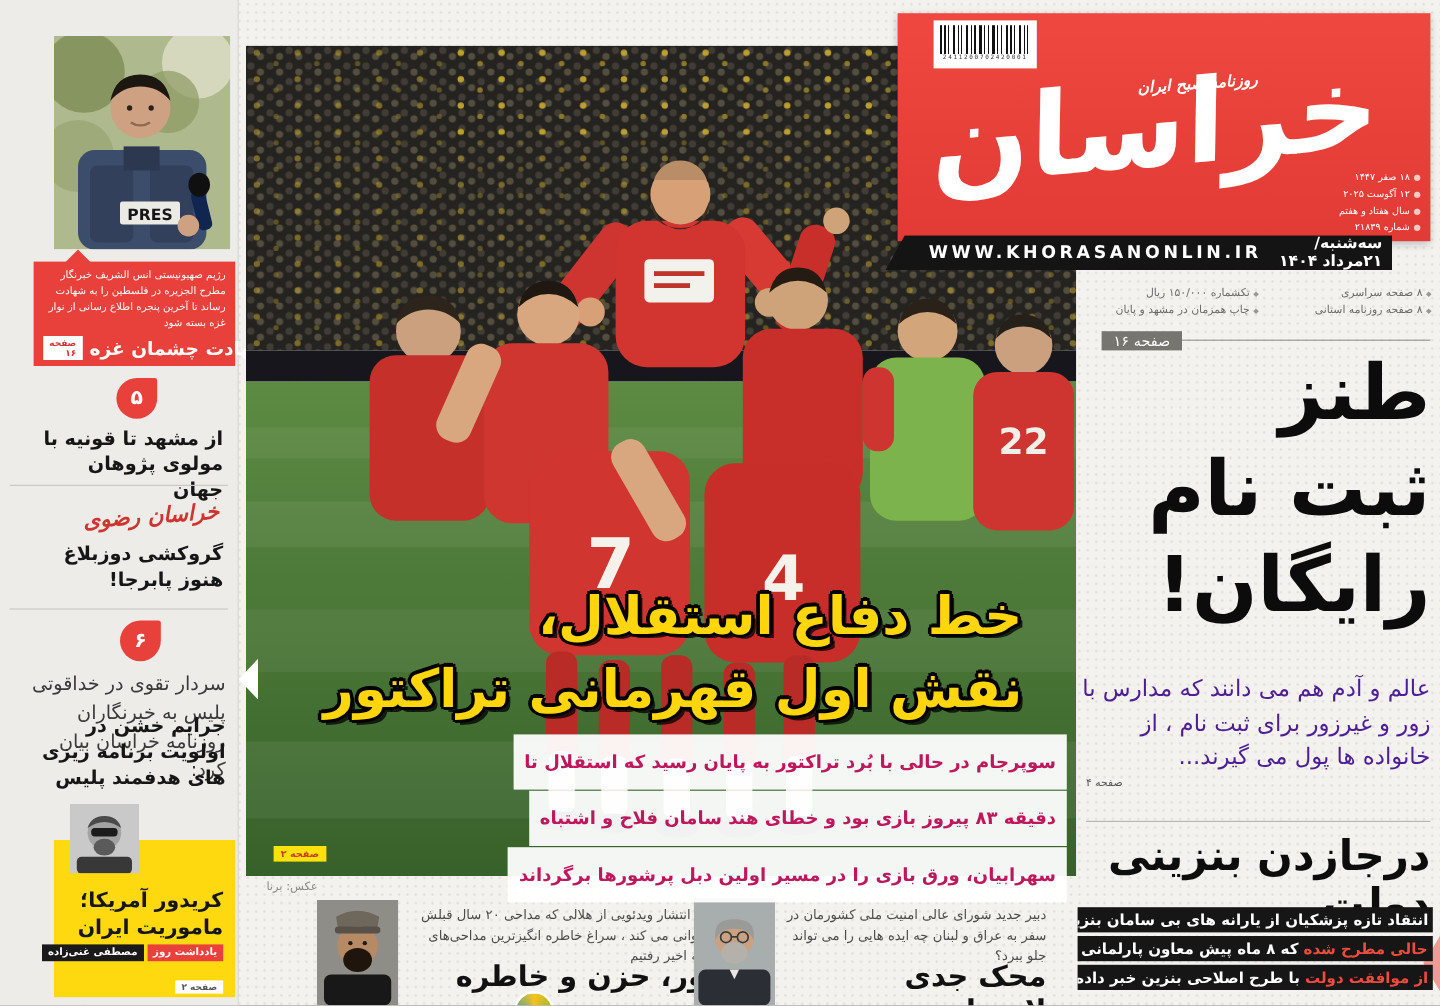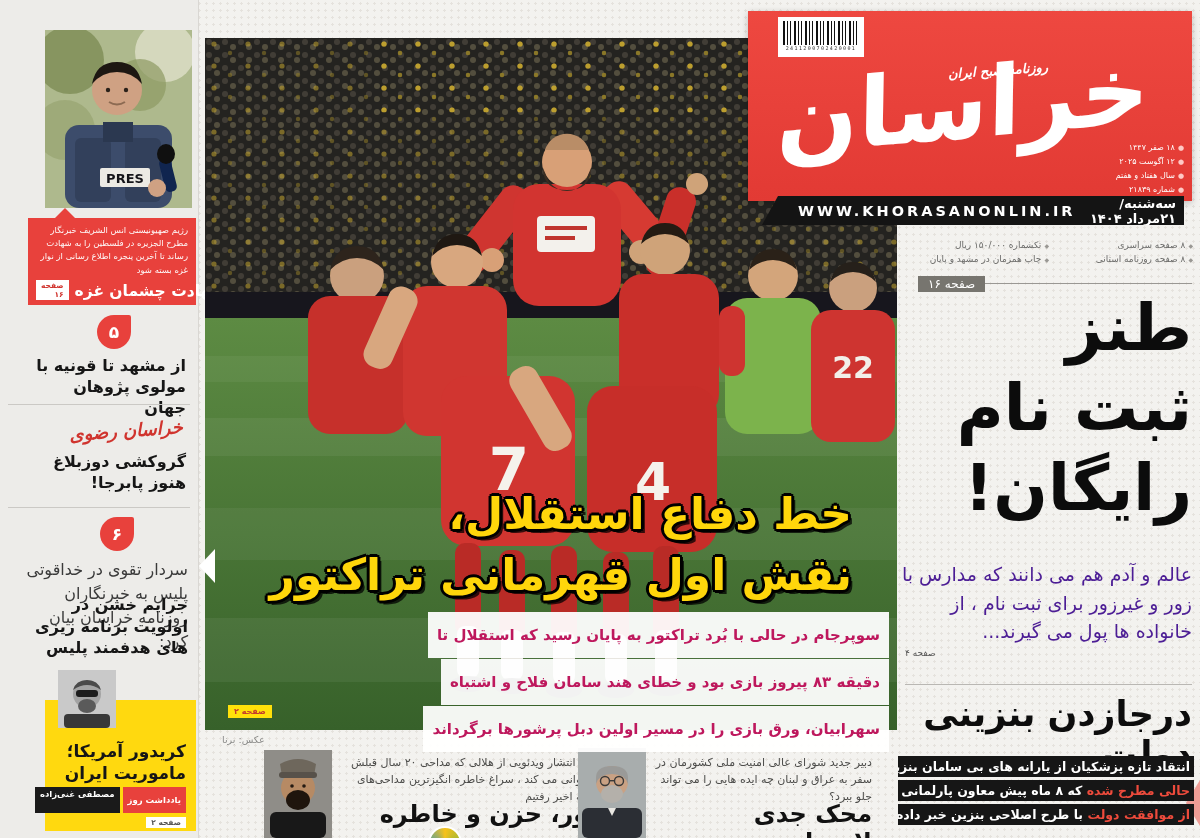--- a/index.html
+++ b/index.html
@@ -30,21 +30,21 @@
   .drop { width:34px; height:34px; background:#e8413c; border-radius:50% 6% 50% 50%; color:#fff;
     display:flex; align-items:center; justify-content:center; font-size:17px; font-weight:bold; }
   .sb-head { font-size:16px; font-weight:bold; color:#161616; line-height:1.3; }
   .sb-divider { border-top:1px solid #cbc9c5; }
   .razavi-logo { color:#d0342e; font-size:18px; font-weight:bold; font-style:italic; transform:rotate(-4deg); text-align:center; }
   .sb-kicker { font-size:16px; color:#3a3a3a; line-height:1.5; }
   .bw-photo { left:58px; top:670px; width:58px; height:58px; z-index:3; overflow:hidden; }
   .note-box { left:45px; top:700px; width:151px; height:131px; background:#ffd90f; z-index:2; }
   .note-head { position:absolute; top:40px; right:10px; width:132px; font-size:17px; font-weight:bold; color:#161616; line-height:1.3; }
   .note-tags { position:absolute; top:87px; right:10px; display:flex; flex-direction:row; gap:3px; direction:rtl; }
-  .tag-red { background:#e8413c; color:#fff; font-size:8.5px; font-weight:bold; padding:8px 5px; white-space:nowrap; }
+  .tag-red { background:#e8413c; color:#fff; font-size:8.5px; font-weight:bold; padding:2px 5px; white-space:nowrap; }
   .tag-black { background:#1a1a1a; color:#fff; font-size:8.5px; font-weight:bold; padding:2px 5px; white-space:nowrap; }
   .note-badge { position:absolute; top:110px; right:10px; }
   .note-badge .badge-white { color:#555; }
 
   
   .photo-main { left:205px; top:38px; width:692px; height:692px; overflow:hidden; }
   .ph-headline { left:220px; top:484px; width:632px; z-index:4; line-height:1.38; }
   .ph-headline div { font-size:44px; font-weight:bold; color:#ffd60b;
     text-shadow:3px 0 0 #000,-3px 0 0 #000,0 3px 0 #000,0 -3px 0 #000,
       2px 2px 0 #000,-2px 2px 0 #000,2px -2px 0 #000,-2px -2px 0 #000,4px 4px 0 rgba(0,0,0,.75); }
@@ -62,21 +62,21 @@
   .barcode { position:absolute; left:30px; top:6px; width:86px; height:40px; background:#fff; padding:4px 5px 2px; }
   .barcode .bars { height:24px;
     background:repeating-linear-gradient(90deg,#111 0 2px,#fff 2px 4px,#111 4px 5px,#fff 5px 7px,#111 7px 8px,#fff 8px 11px); }
   .barcode .digits { font-size:5px; letter-spacing:1.4px; color:#333; text-align:center; font-family:"DejaVu Sans Mono",monospace; }
   .mh-tagline { position:absolute; left:150px; top:52px; width:200px; text-align:center; color:#fff;
     font-size:13px; font-style:italic; font-weight:bold; transform:rotate(-4deg); }
   .mh-logo { position:absolute; left:10px; top:42px; width:410px; text-align:center; color:#fff;
     font-size:96px; font-weight:bold; line-height:1.1; transform:rotate(-5deg) skewX(-6deg); }
   .mh-info { position:absolute; right:8px; top:130px; width:100px; color:#fff; font-size:8px; line-height:1.75; }
   .mh-info .b { color:#ffc9c5; margin-left:3px; font-size:7px; }
-  .mh-strip { left:762px; top:196px; width:422px; height:29px; background:#141414; z-index:7;
+  .mh-strip { left:738px; top:196px; width:422px; height:29px; background:#141414; z-index:7;
     clip-path:polygon(16px 0,100% 0,100% 100%,0 100%);
     display:flex; align-items:center; justify-content:flex-start; padding:0 8px 0 36px; }
   .mh-site { color:#fff; font-size:14.5px; font-weight:bold; letter-spacing:3px; }
   .mh-date { color:#fff; font-size:13px; font-weight:bold; direction:rtl; }
 
   
   .info-grid { left:905px; top:240px; width:288px; direction:rtl;
     display:grid; grid-template-columns:1fr 1fr; row-gap:4px; font-size:9px; color:#6a6a68; text-align:right; }
   .info-grid .b { color:#9a9894; font-size:6px; margin-left:3px; }
   .pages-badge { left:918px; top:276px; background:#77756f; color:#fff; font-size:12px; padding:1px 10px; z-index:2; }

